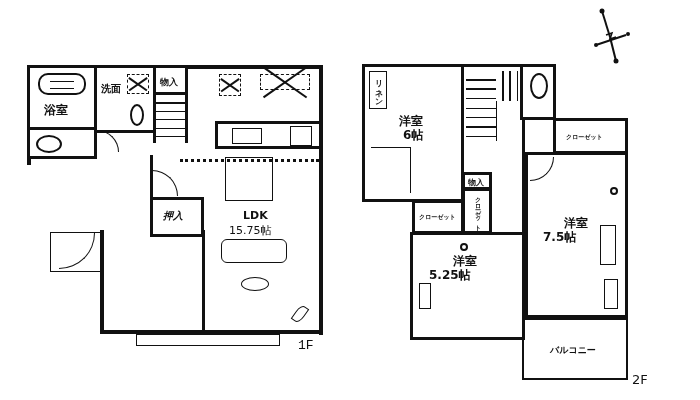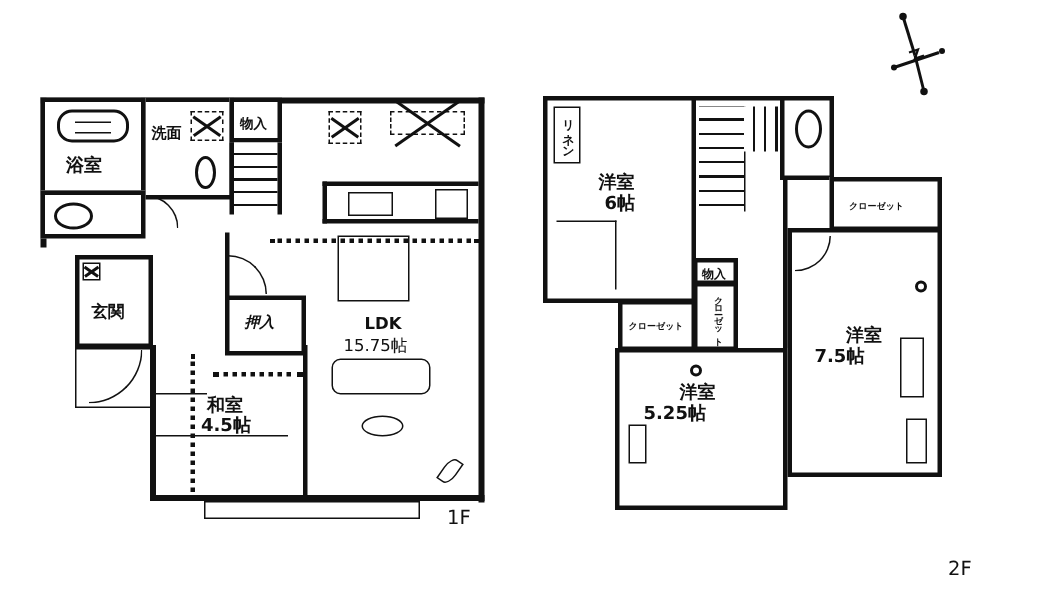--- a/index.html
+++ b/index.html
@@ -60,44 +60,32 @@
   <div class="room" style="left:153px;top:65px;width:35px;height:30px;">
     <div class="lbl-sm" style="left:4px;top:8px;font-size:9px;">物入</div>
   </div>
 
   <div class="room" style="left:27px;top:127px;width:70px;height:32px;">
     <div class="abs" style="left:6px;top:5px;width:26px;height:18px;border:2px solid #111;border-radius:50%;box-sizing:border-box;"></div>
   </div>
 
   <div class="abs" style="left:153px;top:95px;width:35px;height:48px;border-left:3px solid #111;border-right:3px solid #111;box-sizing:border-box;background:repeating-linear-gradient(#fff 0 7px,#111 7px 8.5px);"></div>
 
-  <div class="room" style="left:50px;top:170px;width:52px;height:62px;">
-    <div class="box-x" style="left:2px;top:2px;width:12px;height:12px;border-style:solid;"></div>
-    <div class="lbl" style="left:8px;top:28px;font-size:11px;">玄関</div>
-  </div>
   <div class="thin" style="left:50px;top:232px;width:52px;height:40px;">
     <div class="door" style="left:8px;top:0;width:36px;height:36px;border-radius:0 0 36px 0;border-left:none;border-top:none;"></div>
   </div>
 
   <div class="door" style="left:97px;top:130px;width:22px;height:22px;border-radius:0 22px 0 0;border-left:none;border-bottom:none;"></div>
   <div class="door" style="left:152px;top:170px;width:26px;height:26px;border-radius:0 26px 0 0;border-left:none;border-bottom:none;"></div>
 
   <div class="room" style="left:150px;top:197px;width:54px;height:40px;font-style:italic;">
     <div class="lbl" style="left:10px;top:9px;font-size:10px;">押入</div>
   </div>
   <div class="wall" style="left:150px;top:155px;width:3px;height:45px;"></div>
 
-  <div class="abs" style="left:102px;top:232px;width:102px;height:100px;">
-    <div class="dots" style="left:25px;top:4px;height:92px;border-left-width:3px;"></div>
-    <div class="dots" style="left:40px;top:16px;width:60px;border-top-width:3px;"></div>
-    <div class="lbl" style="left:36px;top:32px;">和室</div>
-    <div class="lbl" style="left:32px;top:45px;">4.5帖</div>
-    <div class="abs" style="left:0;top:30px;width:36px;border-top:1.5px solid #111;"></div>
-    <div class="abs" style="left:0;top:58px;width:90px;border-top:1.5px solid #111;"></div>
-  </div>
   <div class="wall" style="left:202px;top:230px;width:3px;height:102px;"></div>
 
   <div class="abs" style="left:205px;top:69px;width:114px;height:262px;">
     <div class="box-x" style="left:14px;top:5px;width:22px;height:22px;"></div>
     <div class="box-x" style="left:55px;top:5px;width:50px;height:16px;"></div>
 
     <div class="abs" style="left:10px;top:52px;width:104px;height:28px;border:3px solid #111;border-right:none;box-sizing:border-box;">
       <div class="abs" style="left:14px;top:4px;width:28px;height:14px;border:1.5px solid #111;"></div>
       <div class="abs" style="left:72px;top:2px;width:20px;height:18px;border:1.5px solid #111;"></div>
     </div>
@@ -109,21 +97,21 @@
 
     <div class="abs" style="left:16px;top:170px;width:66px;height:24px;border:1.5px solid #111;border-radius:6px;box-sizing:border-box;"></div>
 
     <div class="abs" style="left:36px;top:208px;width:28px;height:14px;border:1.5px solid #111;border-radius:50%;box-sizing:border-box;"></div>
 
     <div class="abs" style="left:90px;top:236px;width:10px;height:18px;border:1.5px solid #111;border-radius:50% 0;transform:rotate(35deg);box-sizing:border-box;"></div>
   </div>
 
   <div class="thin" style="left:136px;top:334px;width:144px;height:12px;"></div>
 
-  <div class="floor-tag" style="left:298px;top:338px;">1F</div>
+  <div class="floor-tag" style="left:298px;top:338px;font-family:Liberation Mono, monospace;">1F</div>
 </div>
 
 <div class="abs" style="left:0;top:0;width:700px;height:400px;">
 
   <div class="room" style="left:362px;top:64px;width:102px;height:138px;">
     <div class="abs" style="left:4px;top:4px;width:18px;height:38px;border:1.5px solid #111;box-sizing:border-box;">
       <div class="lbl-sm vert" style="left:2px;top:2px;font-size:8px;">リネン</div>
     </div>
     <div class="lbl" style="left:34px;top:48px;">洋室</div>
     <div class="lbl" style="left:38px;top:62px;">6帖</div>
@@ -166,15 +154,18 @@
 
   <div class="wall" style="left:522px;top:118px;width:3px;height:200px;"></div>
 
   <div class="room" style="left:410px;top:232px;width:115px;height:108px;">
     <div class="abs" style="left:47px;top:8px;width:8px;height:8px;border:2px solid #111;border-radius:50%;box-sizing:border-box;"></div>
     <div class="lbl" style="left:40px;top:20px;">洋室</div>
     <div class="lbl" style="left:16px;top:34px;">5.25帖</div>
     <div class="abs" style="left:6px;top:48px;width:12px;height:26px;border:1.5px solid #111;box-sizing:border-box;"></div>
   </div>
 
+  <div class="thin" style="left:522px;top:318px;width:106px;height:62px;border-width:2px;">
+    <div class="lbl-sm" style="left:26px;top:24px;font-size:9px;">バルコニー</div>
+  </div>
 
   <div class="floor-tag" style="left:632px;top:372px;">2F</div>
 </div>
 
 </body></html>

